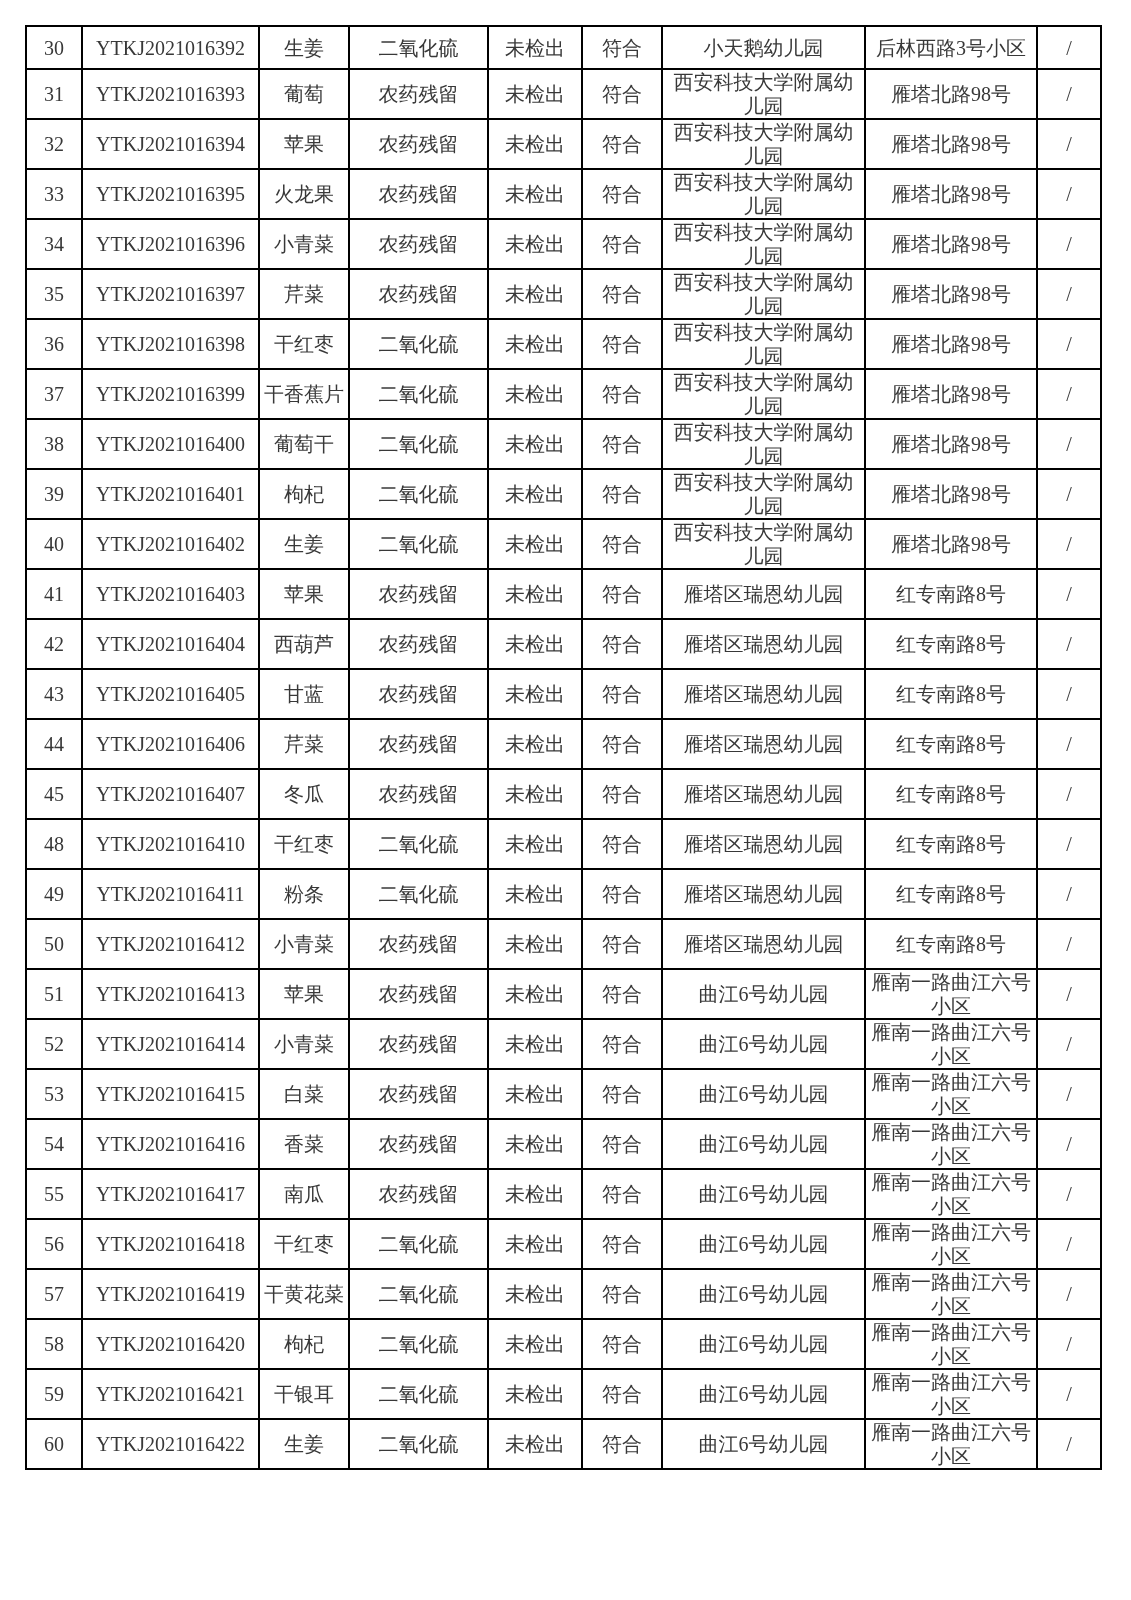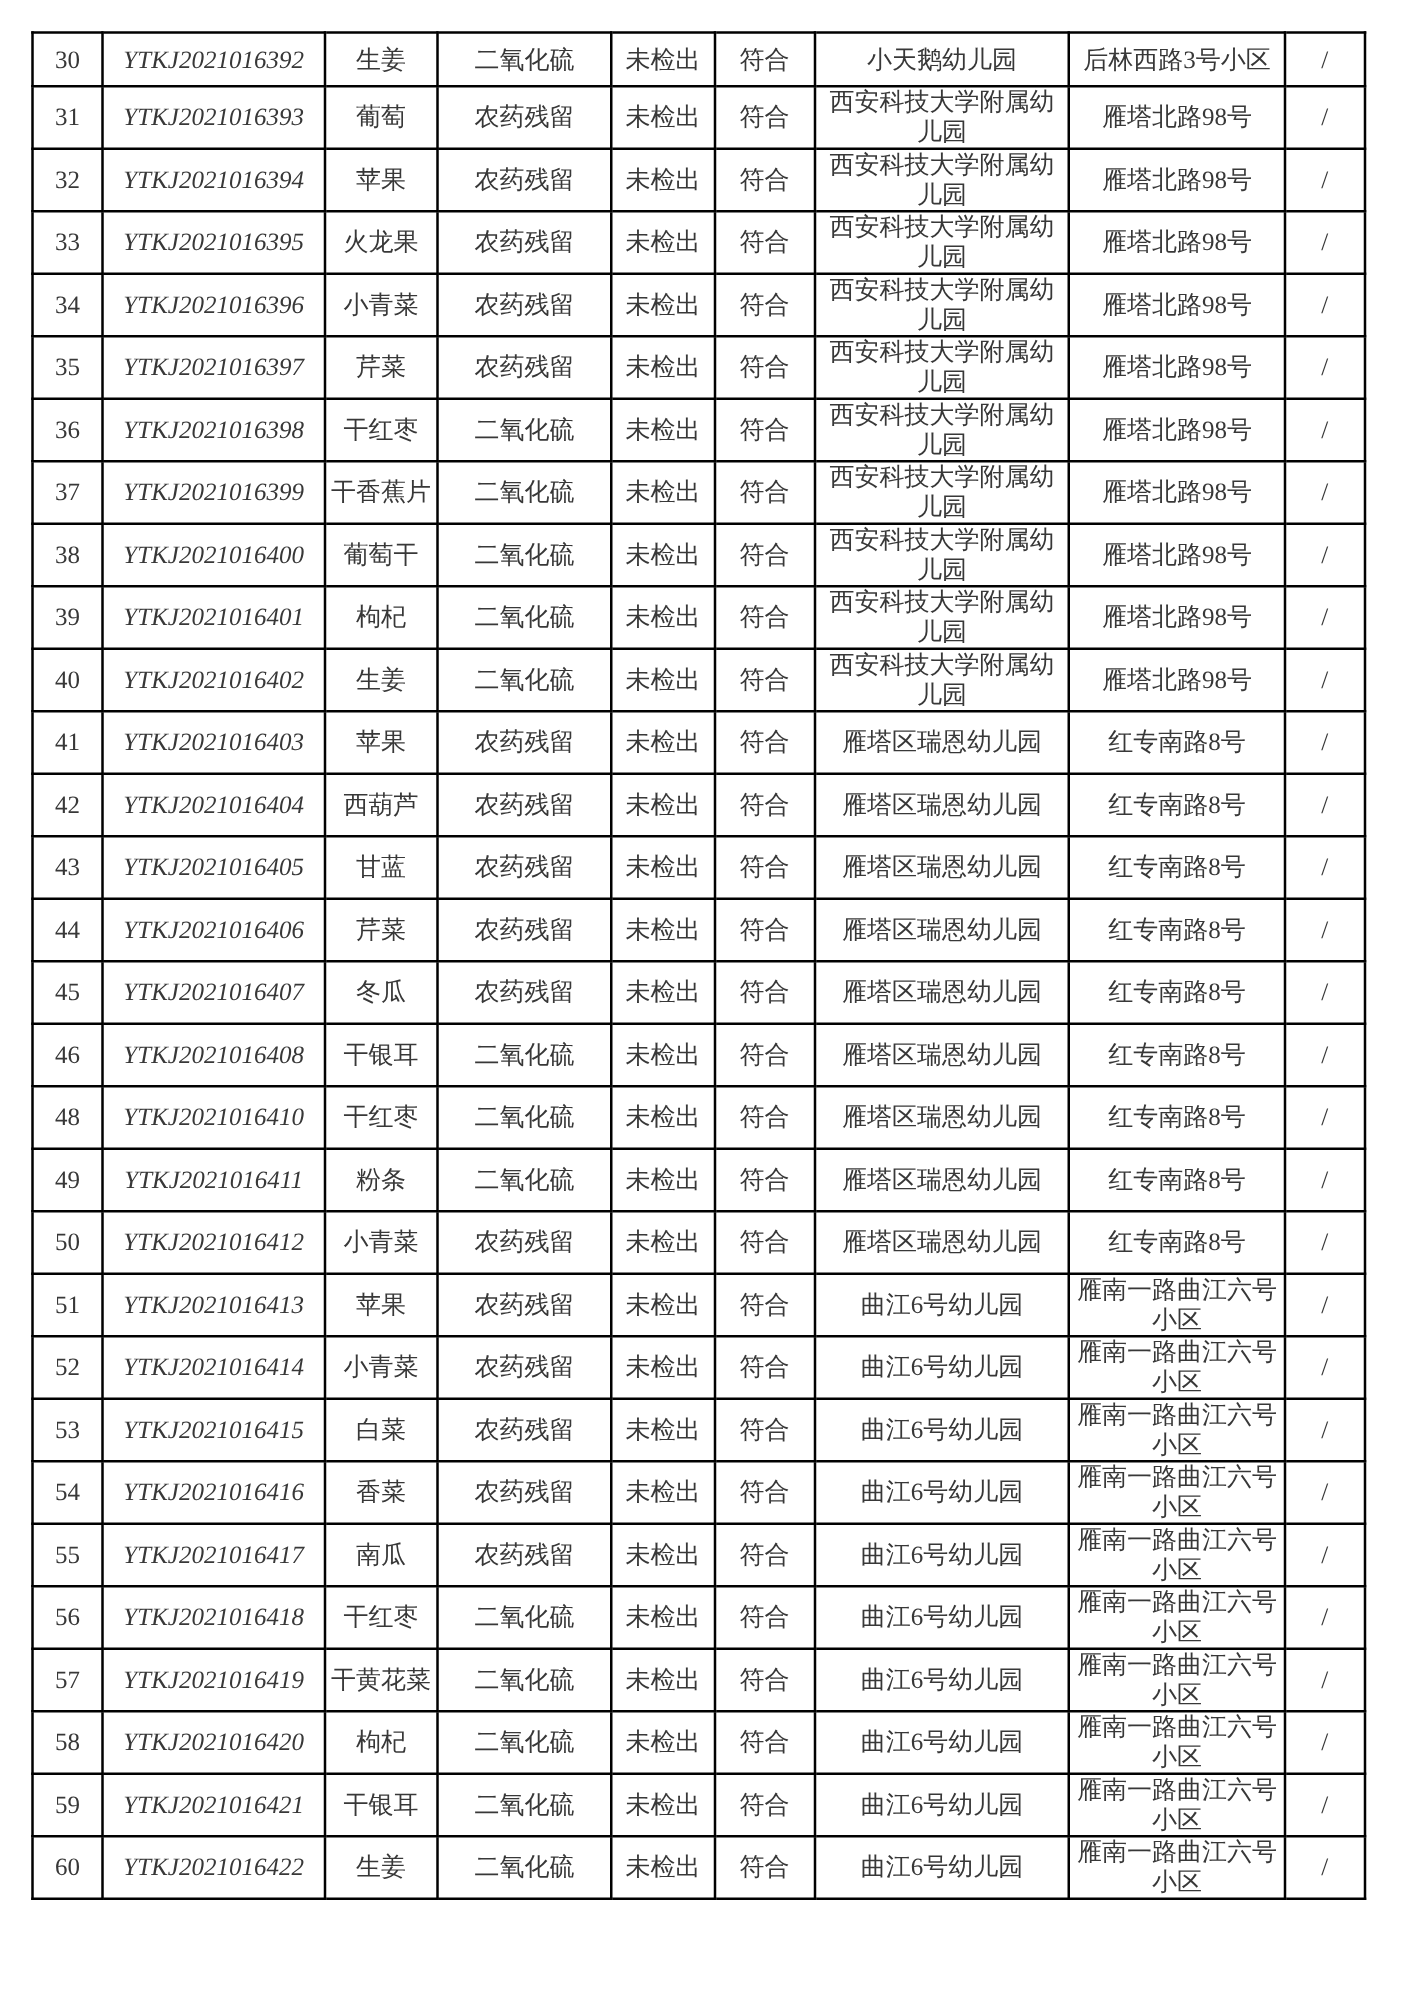--- a/index.html
+++ b/index.html
@@ -39,25 +39,24 @@
     overflow:hidden;
     word-break:break-all;
   }
   td.c1{width:56px;color:var(--num-color);font-size:20px;}
   td.c2{
     width:177px;
     font-family:"Liberation Sans", sans-serif;
     font-size:20px;
     color:var(--id-color);
     letter-spacing:0px;
-    font-style:italic;
   }
   td.c3{width:90px;}
   td.c4{width:139px;}
-  td.c5{width:82px;}
+  td.c5{width:94px;}
   td.c6{width:80px;border-radius:11px;}
   td.c7{width:203px;padding:0 12px;}
   td.c8{width:172px;padding:0 12px;}
   td.c9{width:64px;}
 </style>
 </head>
 <body>
 
 <table class="doc-table">
   <tbody id="table-body">
@@ -231,31 +230,20 @@
         <td class="c2">YTKJ2021016407</td>
         <td class="c3">冬瓜</td>
         <td class="c4">农药残留</td>
         <td class="c5">未检出</td>
         <td class="c6">符合</td>
         <td class="c7">雁塔区瑞恩幼儿园</td>
         <td class="c8">红专南路8号</td>
         <td class="c9">/</td>
       </tr>
       <tr>
-        <td class="c1">46</td>
-        <td class="c2">YTKJ2021016408</td>
-        <td class="c3">干银耳</td>
-        <td class="c4">二氧化硫</td>
-        <td class="c5">未检出</td>
-        <td class="c6">符合</td>
-        <td class="c7">雁塔区瑞恩幼儿园</td>
-        <td class="c8">红专南路8号</td>
-        <td class="c9">/</td>
-      </tr>
-      <tr>
         <td class="c1">48</td>
         <td class="c2">YTKJ2021016410</td>
         <td class="c3">干红枣</td>
         <td class="c4">二氧化硫</td>
         <td class="c5">未检出</td>
         <td class="c6">符合</td>
         <td class="c7">雁塔区瑞恩幼儿园</td>
         <td class="c8">红专南路8号</td>
         <td class="c9">/</td>
       </tr>

